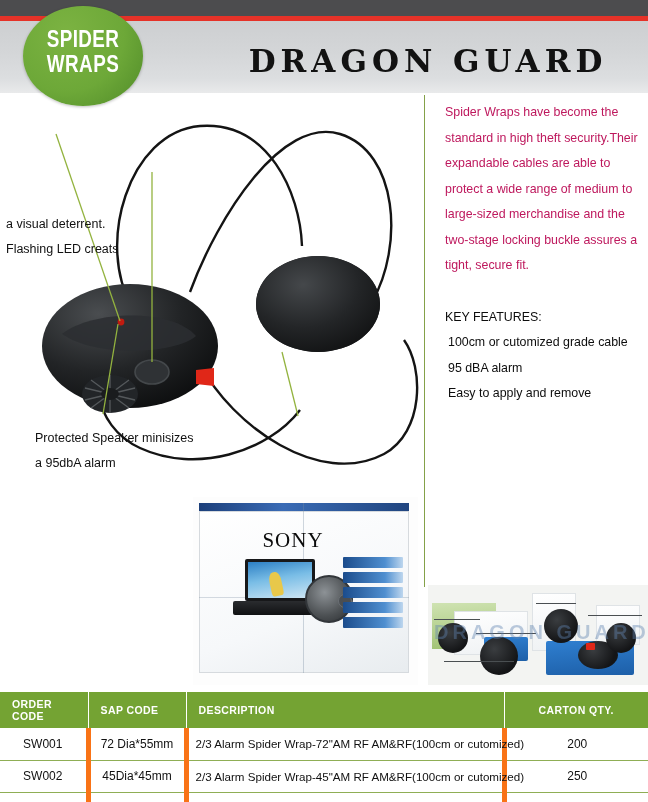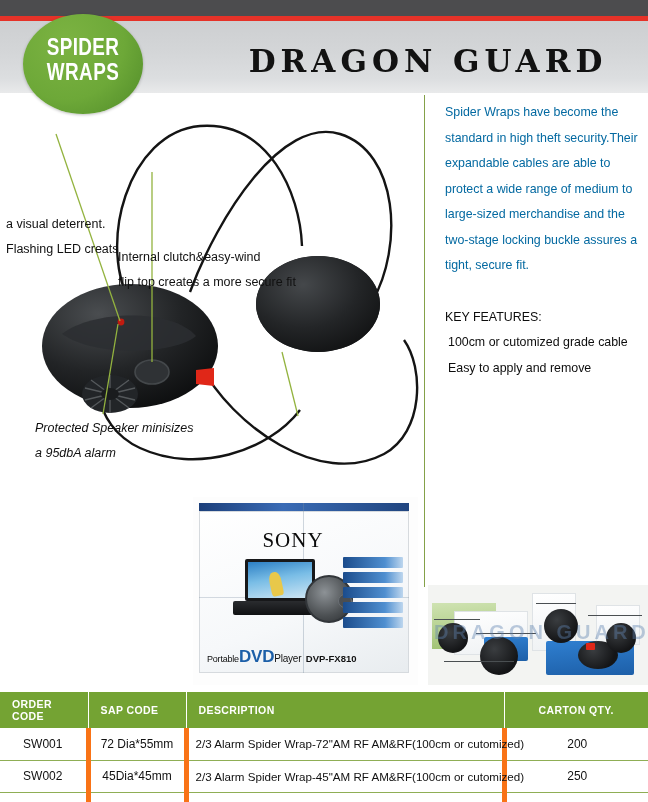--- a/index.html
+++ b/index.html
@@ -13,46 +13,46 @@
 
   
   .hdr-dark { position:absolute; left:0; top:0; width:648px; height:16px; background:#4c4c4e; }
   .hdr-red  { position:absolute; left:0; top:16px; width:648px; height:5px; background:#e53228; }
   .hdr-gray { position:absolute; left:0; top:21px; width:648px; height:72px;
               background:linear-gradient(180deg,#cdcfd1 0%,#d4d6d8 45%,#dcdee0 80%,#e9eaeb 100%); }
   .hdr-title { position:absolute; left:218px; top:40px; width:420px; height:42px;
               font-family:"DejaVu Serif", serif; font-weight:bold; font-size:31px;
               letter-spacing:5px; color:#121212; text-align:center; line-height:42px;
               white-space:nowrap; }
-  .logo-badge { position:absolute; left:23px; top:14px; width:120px; height:100px;
+  .logo-badge { position:absolute; left:23px; top:6px; width:120px; height:100px;
               border-radius:50%;
               background:radial-gradient(circle at 36% 28%, #7cb342 0%, #6da838 55%, #4f8a28 100%);
               box-shadow:0 1px 3px rgba(0,0,0,.25); }
   .logo-badge .lg-txt { position:absolute; left:0; top:21px; width:120px;
               text-align:center; color:#fff; font-weight:bold;
               font-size:23px; line-height:25px; letter-spacing:.5px;
               font-family:"Liberation Sans", sans-serif; transform:scaleX(.82); }
 
   
   .v-div { position:absolute; left:424px; top:95px; width:1px; height:492px; background:#84a149; }
 
   
   #diagram { position:absolute; left:0; top:96px; width:424px; height:390px; }
   #diagram svg { position:absolute; left:0; top:0; }
 
   .ann { position:absolute; font-size:12.5px; color:#111; line-height:25px;
          font-family:"Liberation Sans", sans-serif; white-space:nowrap; }
   .ann-led   { left:6px;   top:116px; }
   .ann-clu   { left:118px; top:149px; }
-  .ann-spk   { left:35px;  top:320px;font-style:italic; }
+  .ann-spk   { left:35px;  top:330px; }
   .ann-cab   { left:253px; top:418px; }
 
   
   #rpanel { position:absolute; left:445px; top:100px; width:196px; }
-  #rpanel .para { font-size:12.4px; line-height:25.5px; color:#0369a1; }
+  #rpanel .para { font-size:12.4px; line-height:25.5px; color:#be185d; }
   #rpanel .kf-title { margin-top:26px; font-size:12.4px; line-height:25.5px; color:#0d0d0d; }
   #rpanel .kf-list { list-style:none; }
   #rpanel .kf-list li { font-size:12.4px; line-height:25.5px; color:#0d0d0d; padding-left:3px; }
 
   
   .photo { position:absolute; overflow:hidden; }
   #photo-box { left:193px; top:497px; width:225px; height:188px; background:#fdfdfd; }
   #photo-grp { left:428px; top:585px; width:220px; height:100px; background:#f3f4f2; }
 
   
@@ -189,62 +189,55 @@
         <line x1="152" y1="76" x2="152" y2="266"></line>
         <line x1="103" y1="318" x2="118" y2="228"></line>
         <line x1="298" y1="320" x2="282" y2="256"></line>
       </g>
     </svg>
 
     <div class="ann ann-led">
       <div>a visual deterrent.</div>
       <div>Flashing LED creats</div>
     </div>
-    <div class="ann ann-clu">
-      <div>Internal clutch&amp;easy-wind</div>
-      <div>flip top creates a more secure fit</div>
-    </div>
     <div class="ann ann-spk">
       <div>Protected Speaker minisizes</div>
       <div>a 95dbA alarm</div>
     </div>
     <div class="ann ann-cab">
       <div>100cm or cutomized grade</div>
       <div>cable makes it use widely.</div>
     </div>
   </div>
 
   <div id="rpanel">
     <div class="para">Spider Wraps have become the standard in high theft security.Their expandable cables are able to protect a wide range of medium to large-sized merchandise and the two-stage locking buckle assures a tight, secure fit.</div>
     <div class="kf-title">KEY FEATURES:</div>
     <ul class="kf-list">
       <li>100cm or cutomized grade cable</li>
+      <li>95 dBA alarm</li>
       <li>Easy to apply and remove</li>
     </ul>
   </div>
 
   <div class="photo" id="photo-box">
     <div class="sb" id="sony-top"></div>
     <div class="sb" id="sony-face"></div>
     <div class="sb sony-fold-v"></div>
     <div class="sb sony-fold-h"></div>
     <div class="sb" id="sony-logo">SONY</div>
     <div class="sb" id="sony-screen"></div>
     <div class="sb" id="sony-base"></div>
     <div class="sb" id="sony-disc"></div>
     <div class="sb sony-bullets">
       <i></i>
       <i></i>
       <i></i>
       <i></i>
       <i></i>
-    </div>
-    <div class="sb" id="sony-bottom">
-      <span class="pd">Portable</span><span class="pd"><b>DVD</b></span><span class="pd"><em>Player</em></span>
-      <span class="mdl">DVP-FX810</span>
     </div>
   </div>
 
   <div class="photo" id="photo-grp">
     <div class="gp gp-green" style="left:4px;top:18px;width:64px;height:46px;"></div>
     <div class="gp gp-card" style="left:26px;top:26px;width:74px;height:44px;"></div>
     <div class="gp gp-card" style="left:104px;top:8px;width:44px;height:58px;"></div>
     <div class="gp gp-blue" style="left:118px;top:56px;width:88px;height:34px;border-radius:2px;"></div>
     <div class="gp gp-card" style="left:168px;top:20px;width:44px;height:40px;"></div>
     <div class="gp gp-blue" style="left:56px;top:52px;width:44px;height:24px;border-radius:2px;"></div>

